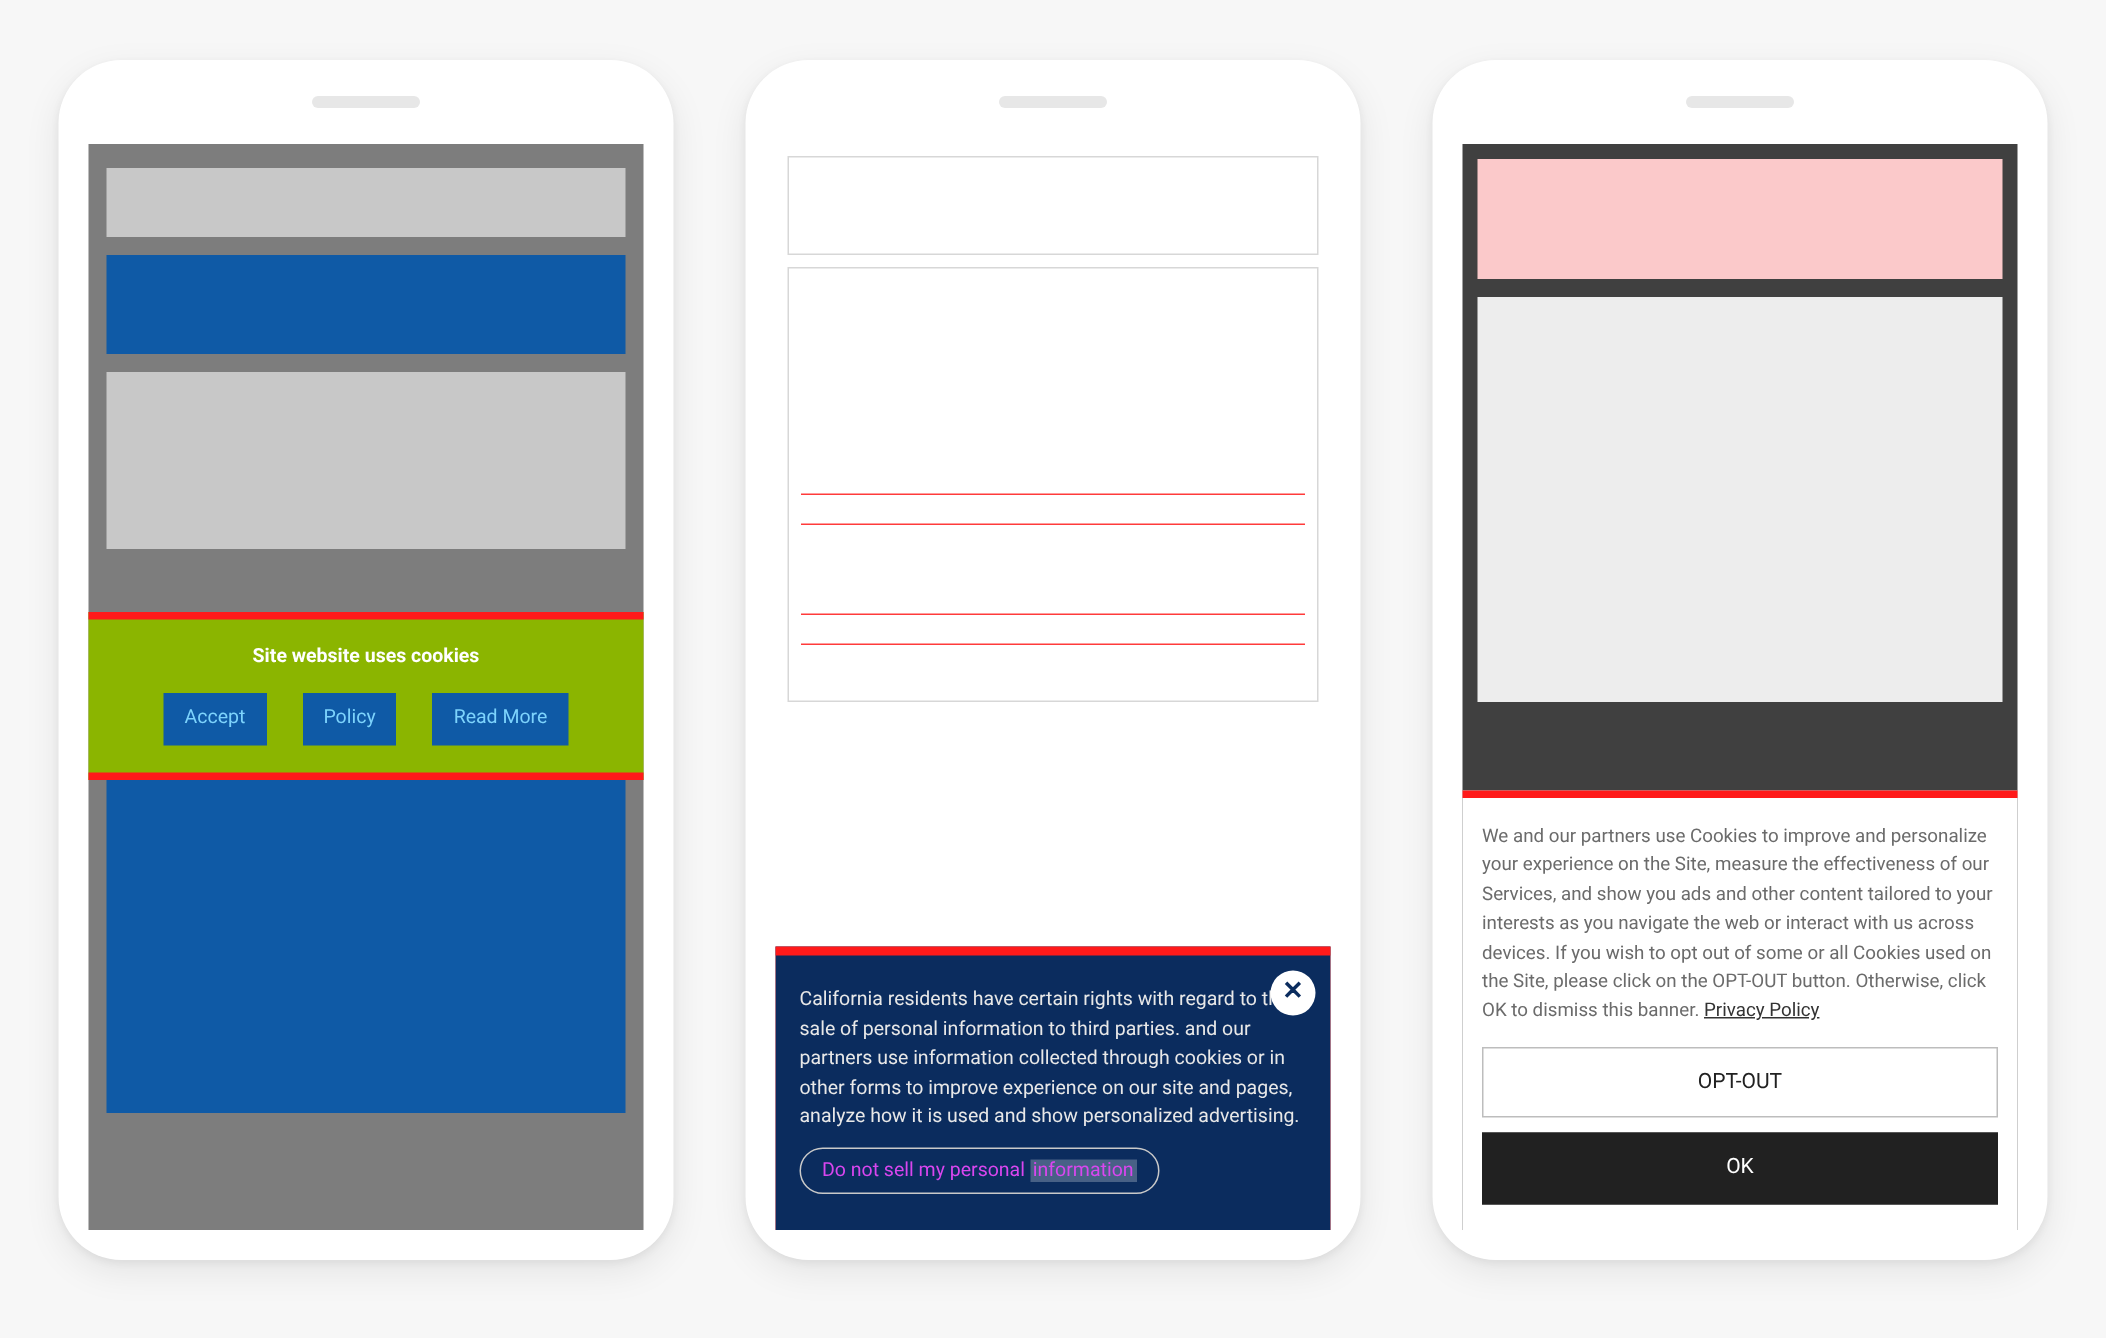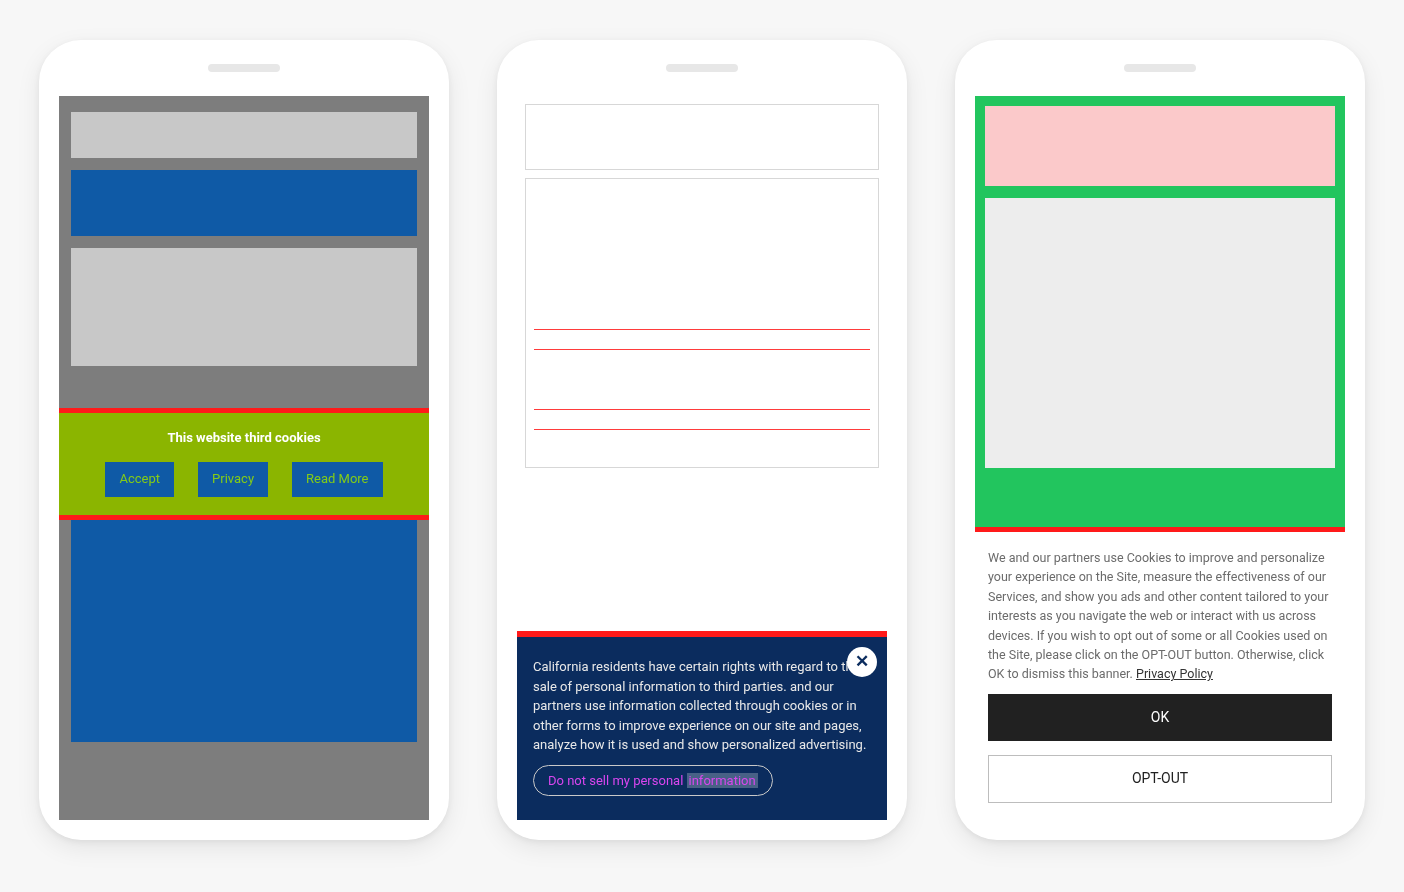--- a/index.html
+++ b/index.html
@@ -58,21 +58,21 @@
       padding: 16px 18px 18px;
       color: #ffffff;
       text-align: center;
       font-size: 12.5px;
       line-height: 1.45;
     }
     .p1-overlay .title { font-weight: 700; margin-bottom: 4px; font-size: 13px; }
     .p1-overlay .btns { display: flex; gap: 24px; justify-content: center; margin-top: 14px; }
     .p1-btn {
       background: #0f5aa6;
-      color: #84cc16;
+      color: #7dd3fc;
       padding: 8px 14px;
       font-size: 13px;
       cursor: pointer;
     }
 
     
     .p2-screen { background: #ffffff; padding: 0 8px; }
     .p2-box { border: 1px solid #d7d7d7; margin-top: 8px; }
     .p2-box.top { height: 66px; }
     .p2-box.main { height: 290px; position: relative; }
@@ -102,21 +102,21 @@
       padding: 5px 14px;
       font-size: 13px;
       color: #d946ef;
       margin-bottom: 10px;
       cursor: pointer;
     }
     .p2-pill .hl { background: rgba(255,255,255,0.25); padding: 0 2px; }
     .p2-link { text-decoration: underline; cursor: pointer; }
 
     
-    .p3-screen { background: #22c55e; padding: 0 10px; }
+    .p3-screen { background: #404040; padding: 0 10px; }
     .p3-pink { background: #fbc9ca; height: 80px; margin-top: 10px; }
     .p3-gray { background: #ededed; height: 270px; margin-top: 12px; }
     .p3-overlay {
       position: absolute;
       left: -10px; right: -10px; bottom: -8px;
       background: #ffffff;
       border: 5px solid #ff1a1a;
       padding: 16px 18px 20px;
       color: #6b6b6b;
       font-size: 12.5px;
@@ -136,24 +136,24 @@
 
 <div class="phone">
   <div class="speaker"></div>
 
   <div class="screen p1-screen">
     <div class="p1-block a"></div>
     <div class="p1-block b"></div>
     <div class="p1-block c"></div>
     <div class="p1-block d"></div>
     <div class="p1-overlay">
-      <div class="title">This website third cookies</div>
+      <div class="title">Site website uses cookies</div>
       <div class="btns">
         <div class="p1-btn">Accept</div>
-        <div class="p1-btn">Privacy</div>
+        <div class="p1-btn">Policy</div>
         <div class="p1-btn">Read More</div>
       </div>
     </div>
   </div>
 </div>
 
 <div class="phone">
   <div class="speaker"></div>
 
   <div class="screen p2-screen">
@@ -177,17 +177,17 @@
 </div>
 
 <div class="phone">
   <div class="speaker"></div>
 
   <div class="screen p3-screen">
     <div class="p3-pink"></div>
     <div class="p3-gray"></div>
     <div class="p3-overlay">
       <span>We and our partners use Cookies to improve and personalize your experience on the Site, measure the effectiveness of our Services, and show you ads and other content tailored to your interests as you navigate the web or interact with us across devices. If you wish to opt out of some or all Cookies used on the Site, please click on the OPT-OUT button. Otherwise, click OK to dismiss this banner. </span><span class="link">Privacy Policy</span>
+      <div class="p3-btn optout">OPT-OUT</div>
       <div class="p3-btn ok">OK</div>
-      <div class="p3-btn optout">OPT-OUT</div>
     </div>
   </div>
 </div>
 
 </body></html>

